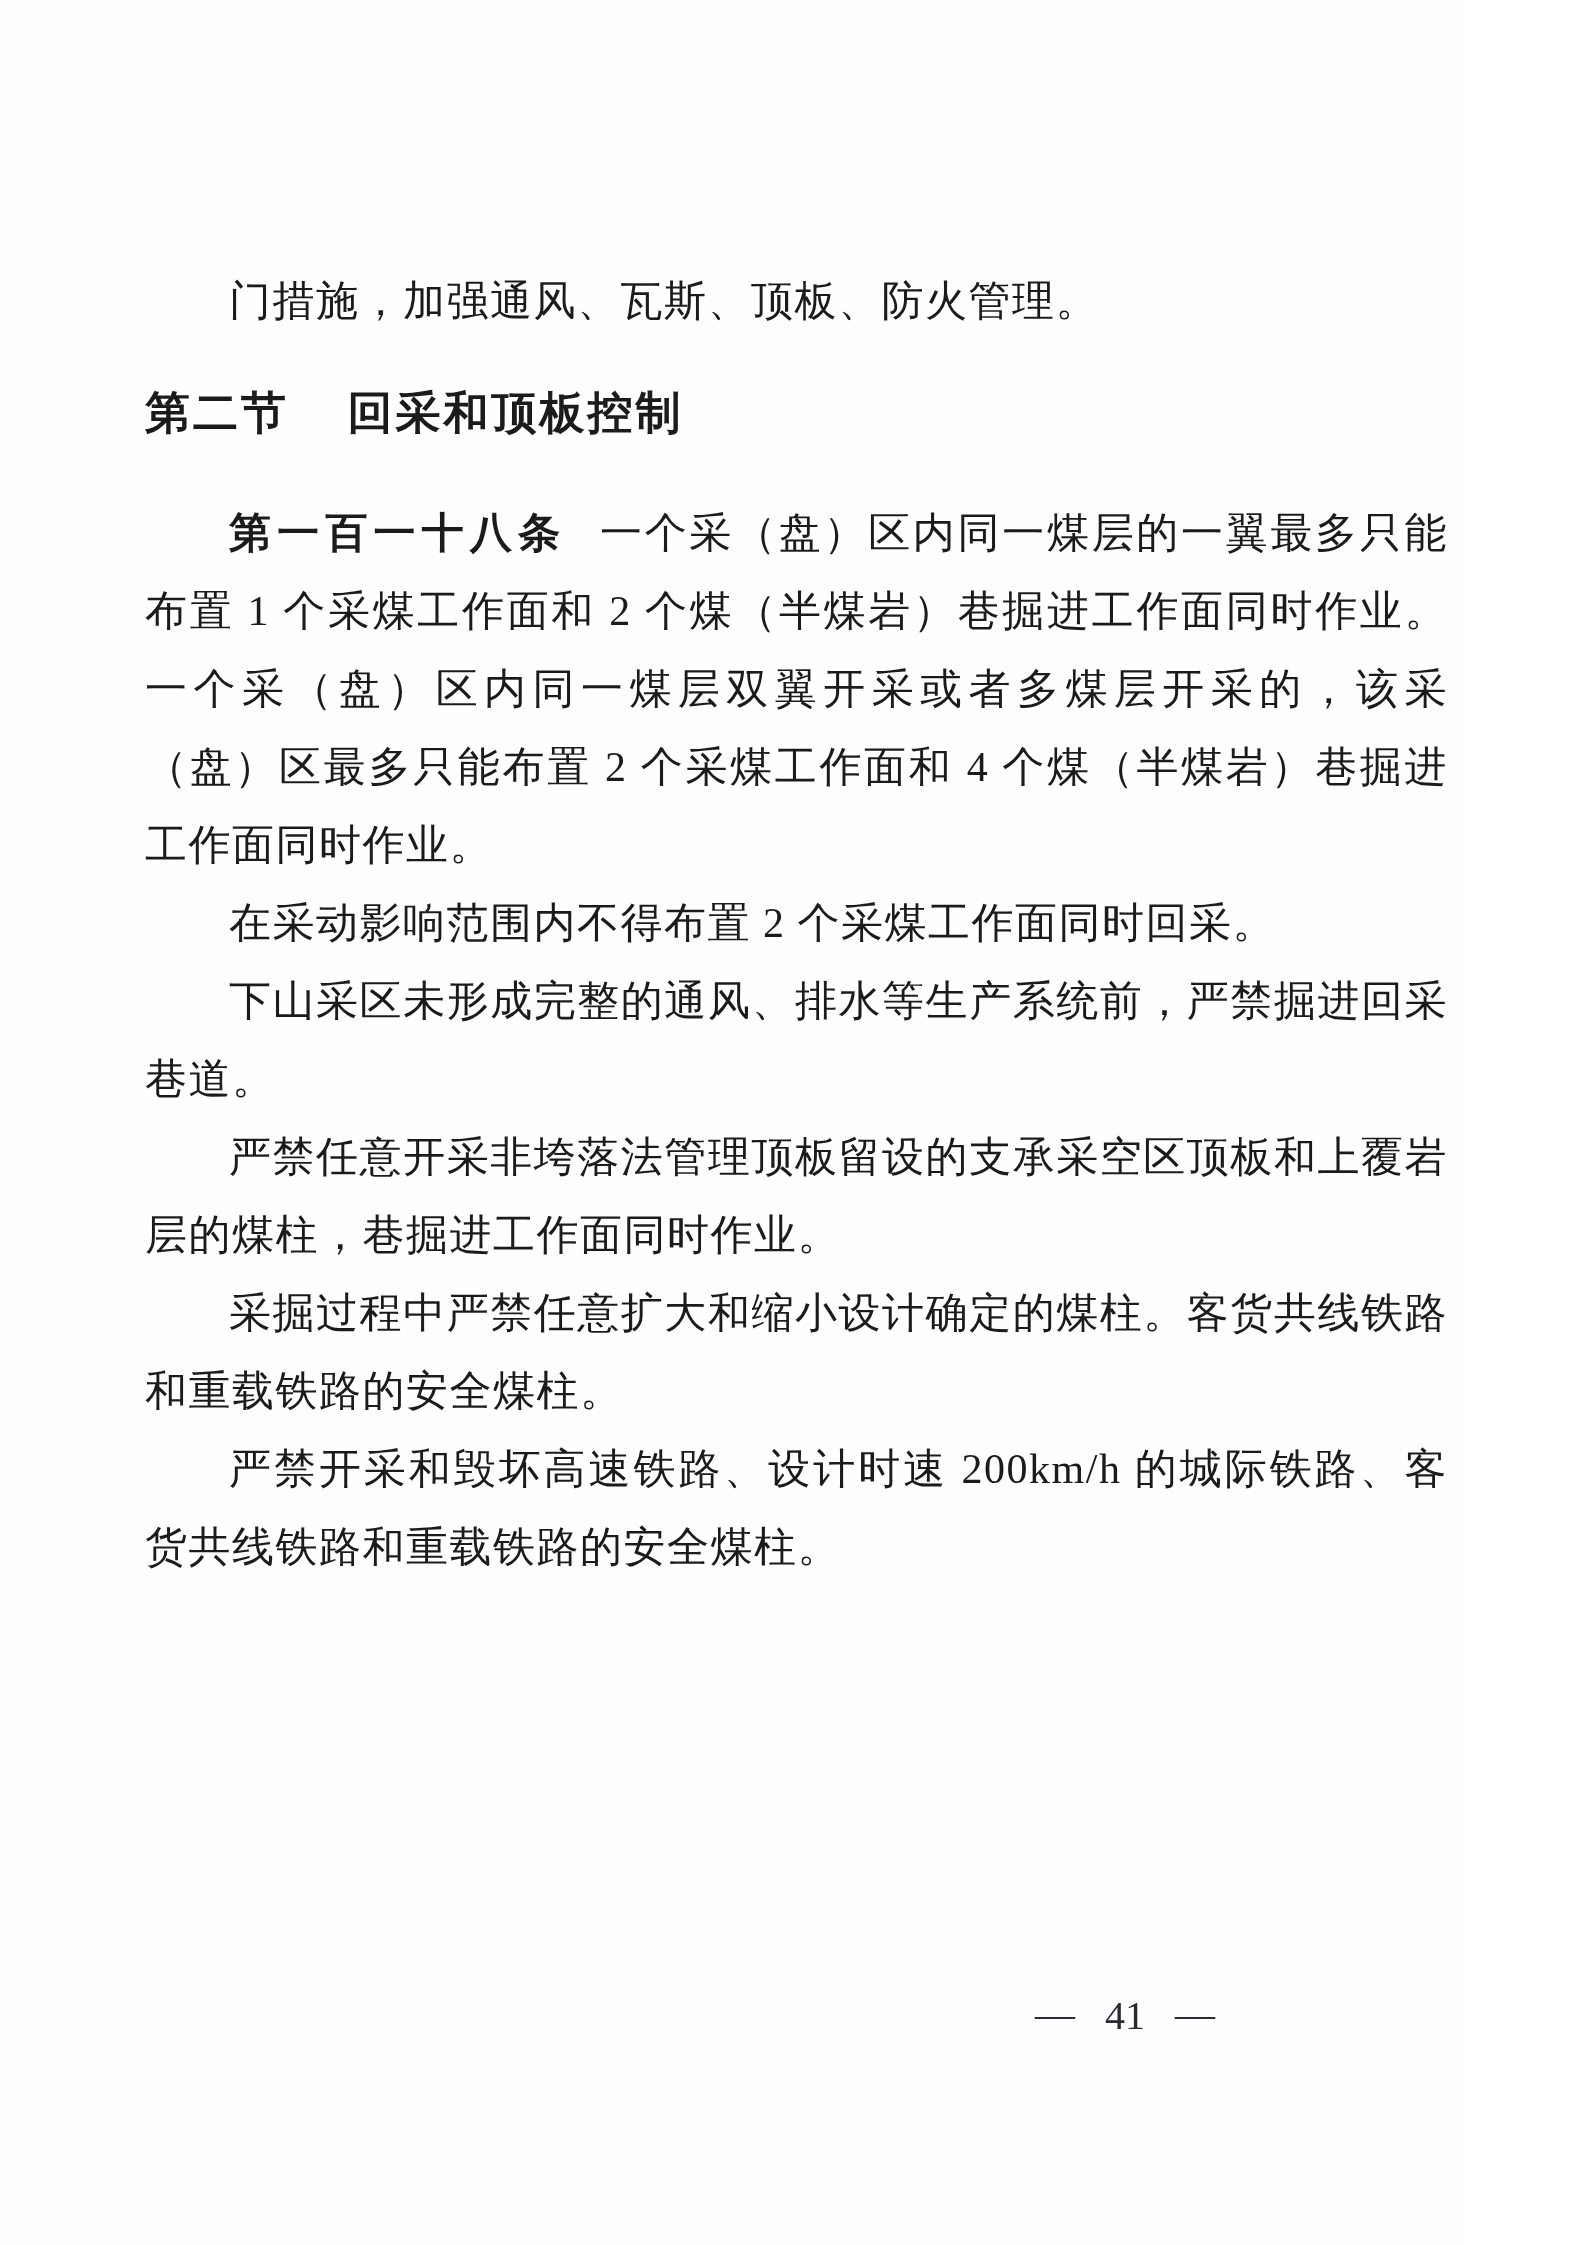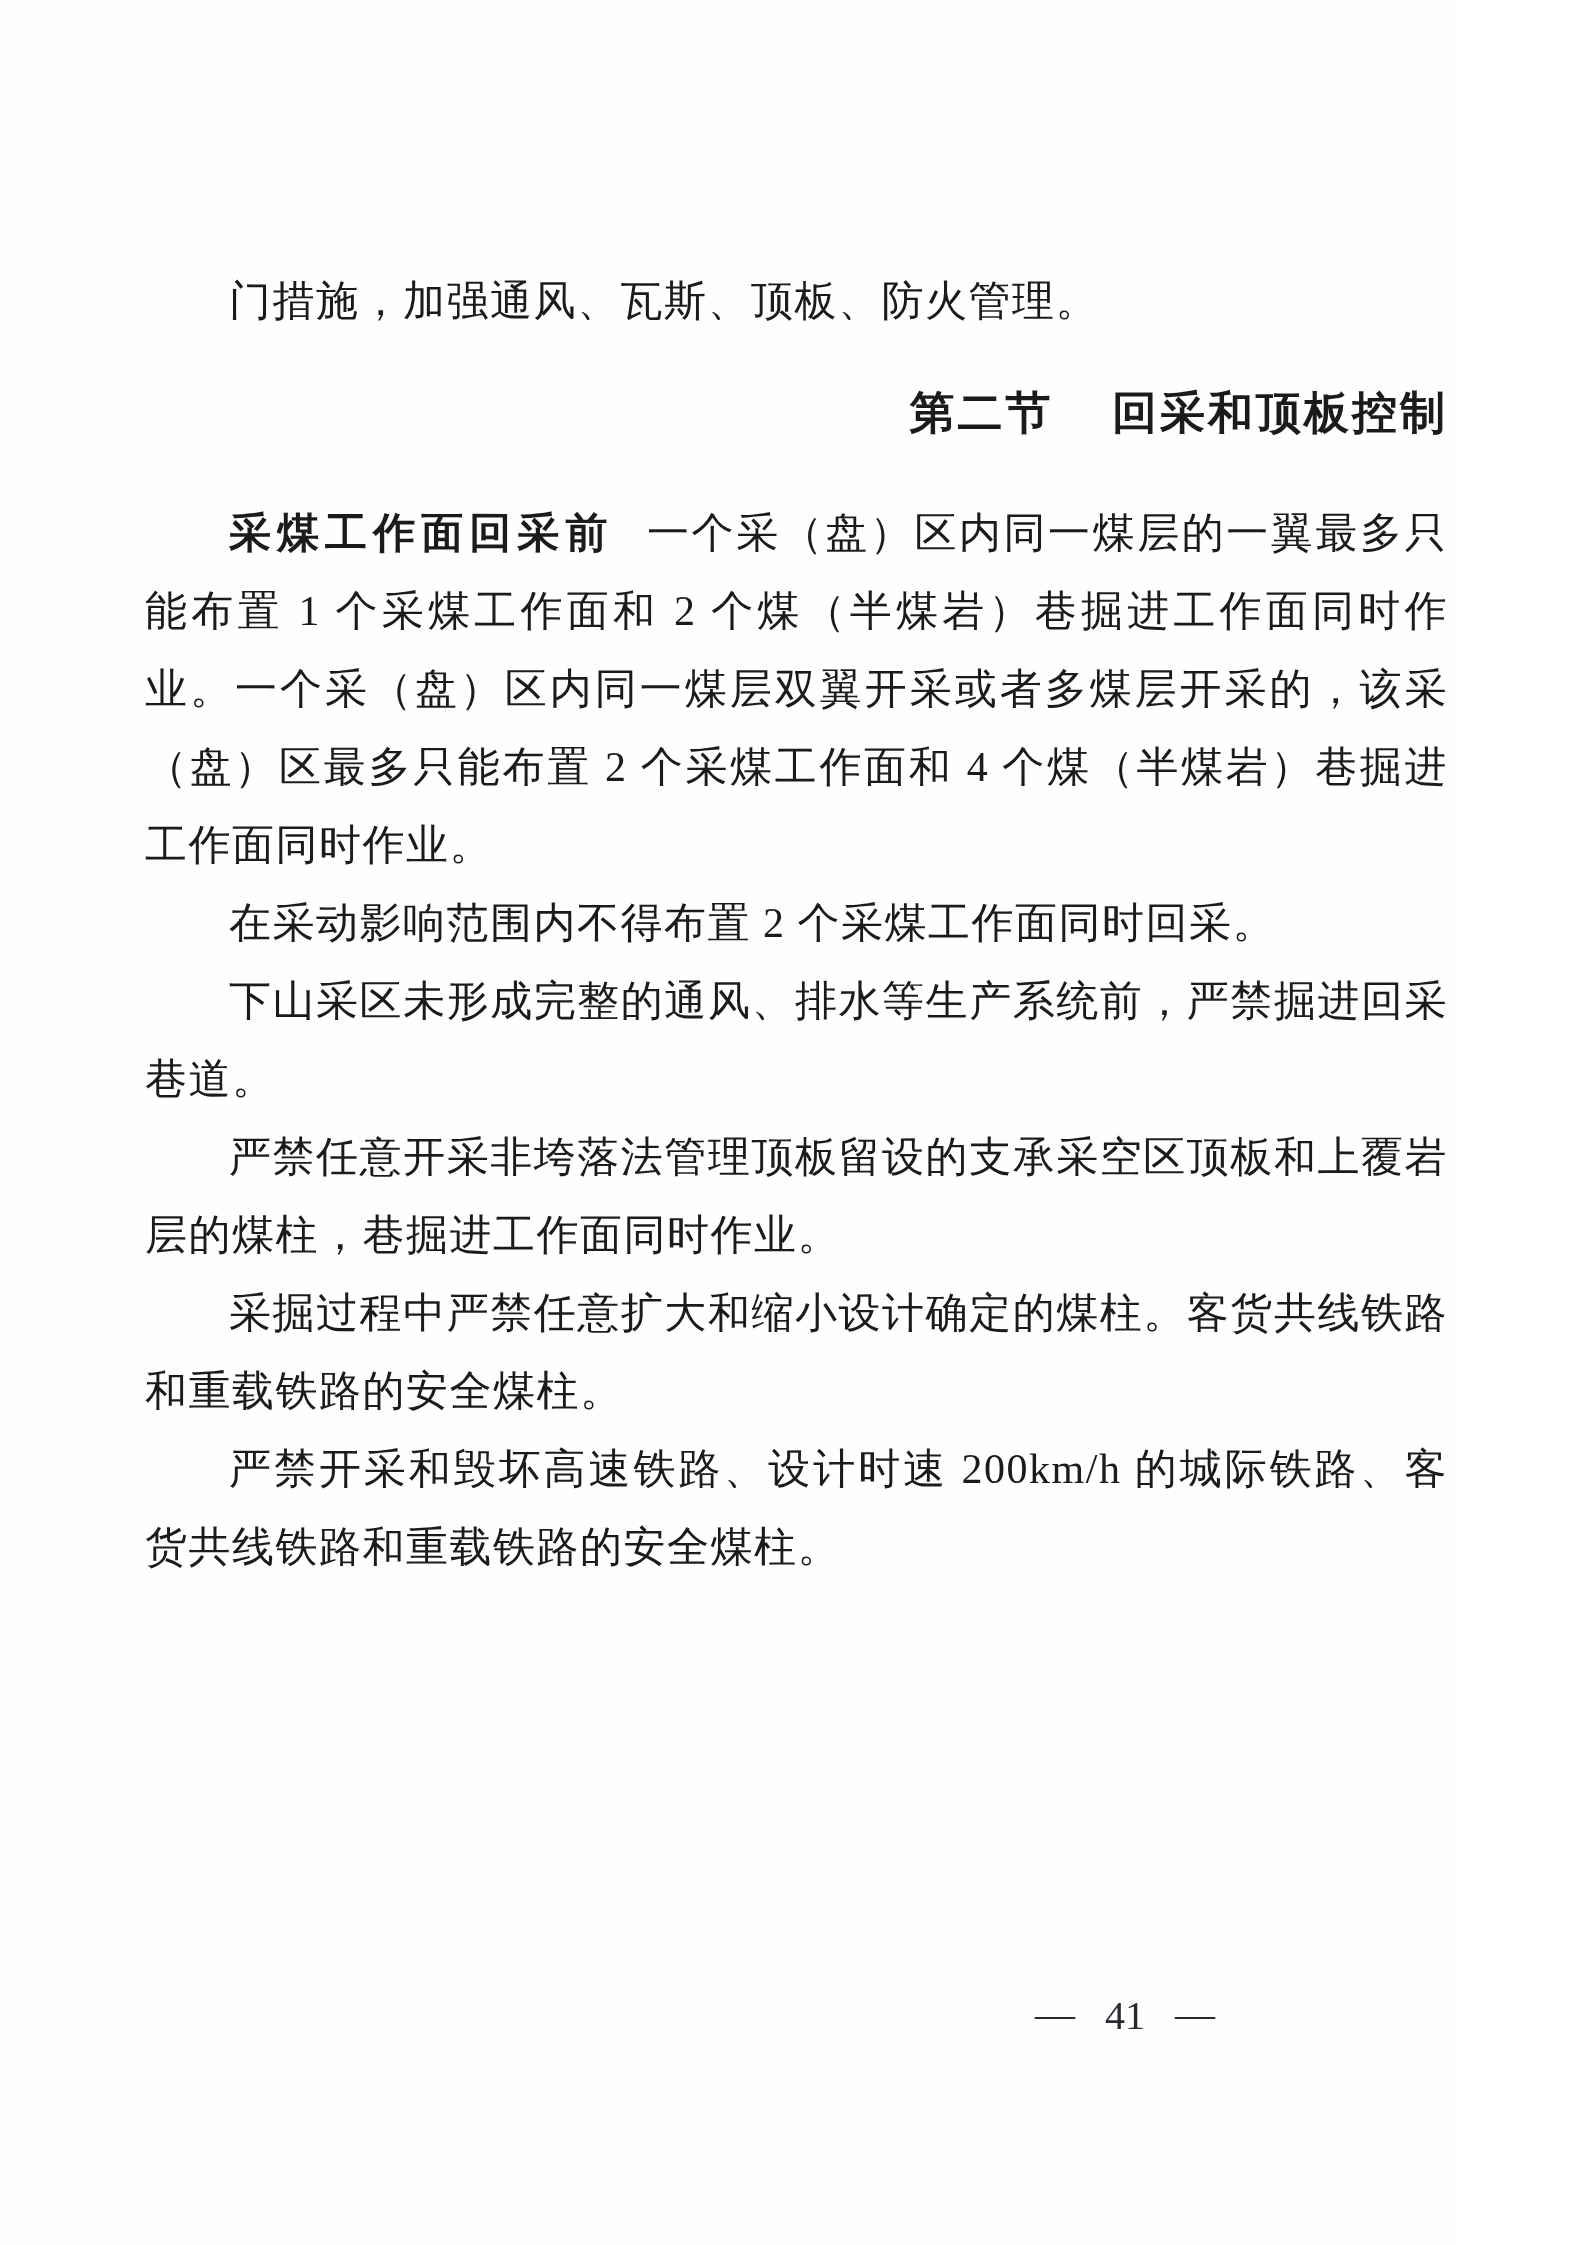--- a/index.html
+++ b/index.html
@@ -24,21 +24,21 @@
     font-size: 42px;
     line-height: 78px;
     letter-spacing: 1.5px;
     text-align: justify;
     text-justify: inter-ideograph;
   }
   .continuation {
     text-indent: 0;
   }
   .section-heading {
-    text-align: right;
+    text-align: left;
     font-family: "Liberation Sans", "DejaVu Sans", sans-serif;
     font-weight: bold;
     font-size: 45px;
     letter-spacing: 3px;
     margin: 34px 0 42px 0;
   }
   .section-heading .heading-num {
     margin-right: 1.3em;
   }
   .para {
@@ -74,21 +74,21 @@
 
   <div class="text-column">
 
     <p class="para continuation">门措施，加强通风、瓦斯、顶板、防火管理。</p>
 
     <div class="section-heading">
       <span class="heading-num">第二节</span><span>回采和顶板控制</span>
     </div>
 
     <p class="para">
-      <span class="lead">采煤工作面回采前</span><span>一个采（盘）区内同一煤层的一翼最多只能布置 1 个采煤工作面和 2 个煤（半煤岩）巷掘进工作面同时作业。一个采（盘）区内同一煤层双翼开采或者多煤层开采的，该采（盘）区最多只能布置 2 个采煤工作面和 4 个煤（半煤岩）巷掘进工作面同时作业。</span>
+      <span class="lead">第一百一十八条</span><span>一个采（盘）区内同一煤层的一翼最多只能布置 1 个采煤工作面和 2 个煤（半煤岩）巷掘进工作面同时作业。一个采（盘）区内同一煤层双翼开采或者多煤层开采的，该采（盘）区最多只能布置 2 个采煤工作面和 4 个煤（半煤岩）巷掘进工作面同时作业。</span>
     </p>
 
     <p class="para">
       <span>在采动影响范围内不得布置 2 个采煤工作面同时回采。</span>
     </p>
 
     <p class="para">
       <span>下山采区未形成完整的通风、排水等生产系统前，严禁掘进回采巷道。</span>
     </p>
 

